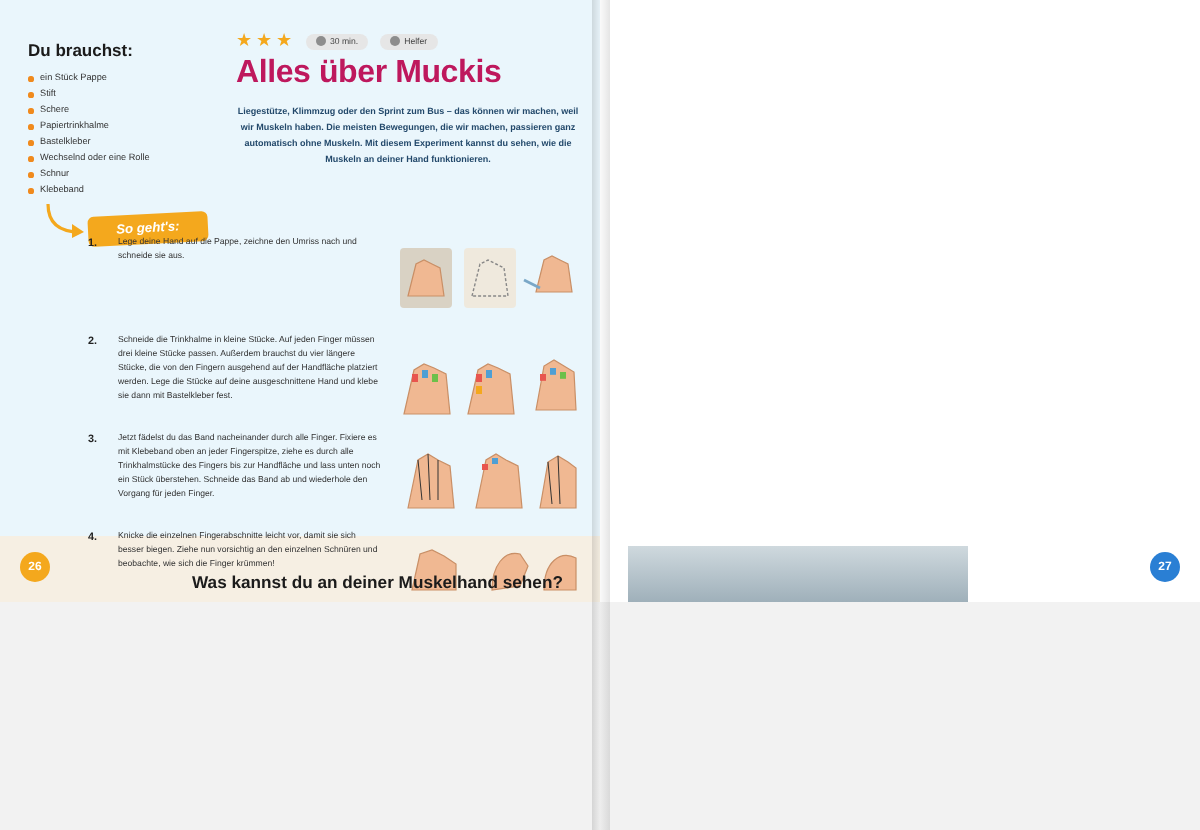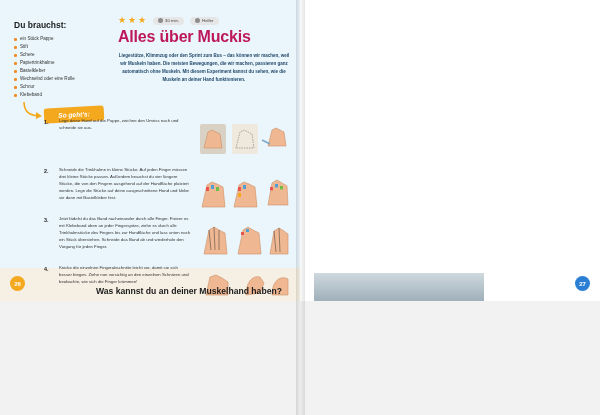--- a/index.html
+++ b/index.html
@@ -191,21 +191,21 @@
       <circle cx="29" cy="17" r="8.5" fill="#f0c39a"></circle>
       <rect x="19" y="27" width="20" height="24" rx="5" fill="#e8554e"></rect>
       <rect x="12" y="30" width="8" height="5" rx="2.5" fill="#f0c39a" transform="rotate(-35 16 32)"></rect>
       <rect x="38" y="30" width="8" height="5" rx="2.5" fill="#f0c39a" transform="rotate(35 42 32)"></rect>
       <rect x="20" y="50" width="7" height="18" rx="3" fill="#2f6fae"></rect>
       <rect x="31" y="50" width="7" height="18" rx="3" fill="#2f6fae"></rect>
       <rect x="18" y="67" width="11" height="5" rx="2" fill="#ffffff"></rect>
       <rect x="30" y="67" width="11" height="5" rx="2" fill="#ffffff"></rect>
     </svg>
 
-    <div class="b-title">Was kannst du an deiner Muskelhand haben?</div>
+    <div class="b-title">Was kannst du an deiner Muskelhand sehen?</div>
     <div class="b-text">
       <p>Dieses Experiment zeigt dir, wie das Zusammenspiel zwischen Muskeln, Sehnen und Knochen funktioniert. Die Trinkhalme an unserer Muskelhand sind vergleichbar mit den Knochen und die Sehnen sind die Bänder der Muskel, der an den Sehnen zieht.</p>
       <p>Gelenke funktionieren wie so wie die Muskeln die Knochen, aus denen das Gelenk besteht, bewegen. Dies brauchst du kann Bespiel zu beobachten, was mit eine erwachsene Person bei Kleidungsbewegen der Arme, den sogenannten Bizeps, ansprannen.</p>
       <p>Der Ellenbogenbeuger ist bei den Knochen des Unterarmes befestigt und die wichtige Verlängerung des Ellenbogenbeugers am Oberarms. Der Arm bezieht automatisch im Ellenbogen ein und die Hand rühert sich der Schulter. Verplächter ist das mit einer Zugbrücke, die von einem Seil, das an der Burgmauer befestigt ist, nach oben gezogen wird. Das Sehnen in unserem Körper sind wie das Seil der Zugbrücke.</p>
     </div>
 
     <div class="pagenum-l">26</div>
   </div>
 
   <div class="page page-right">

